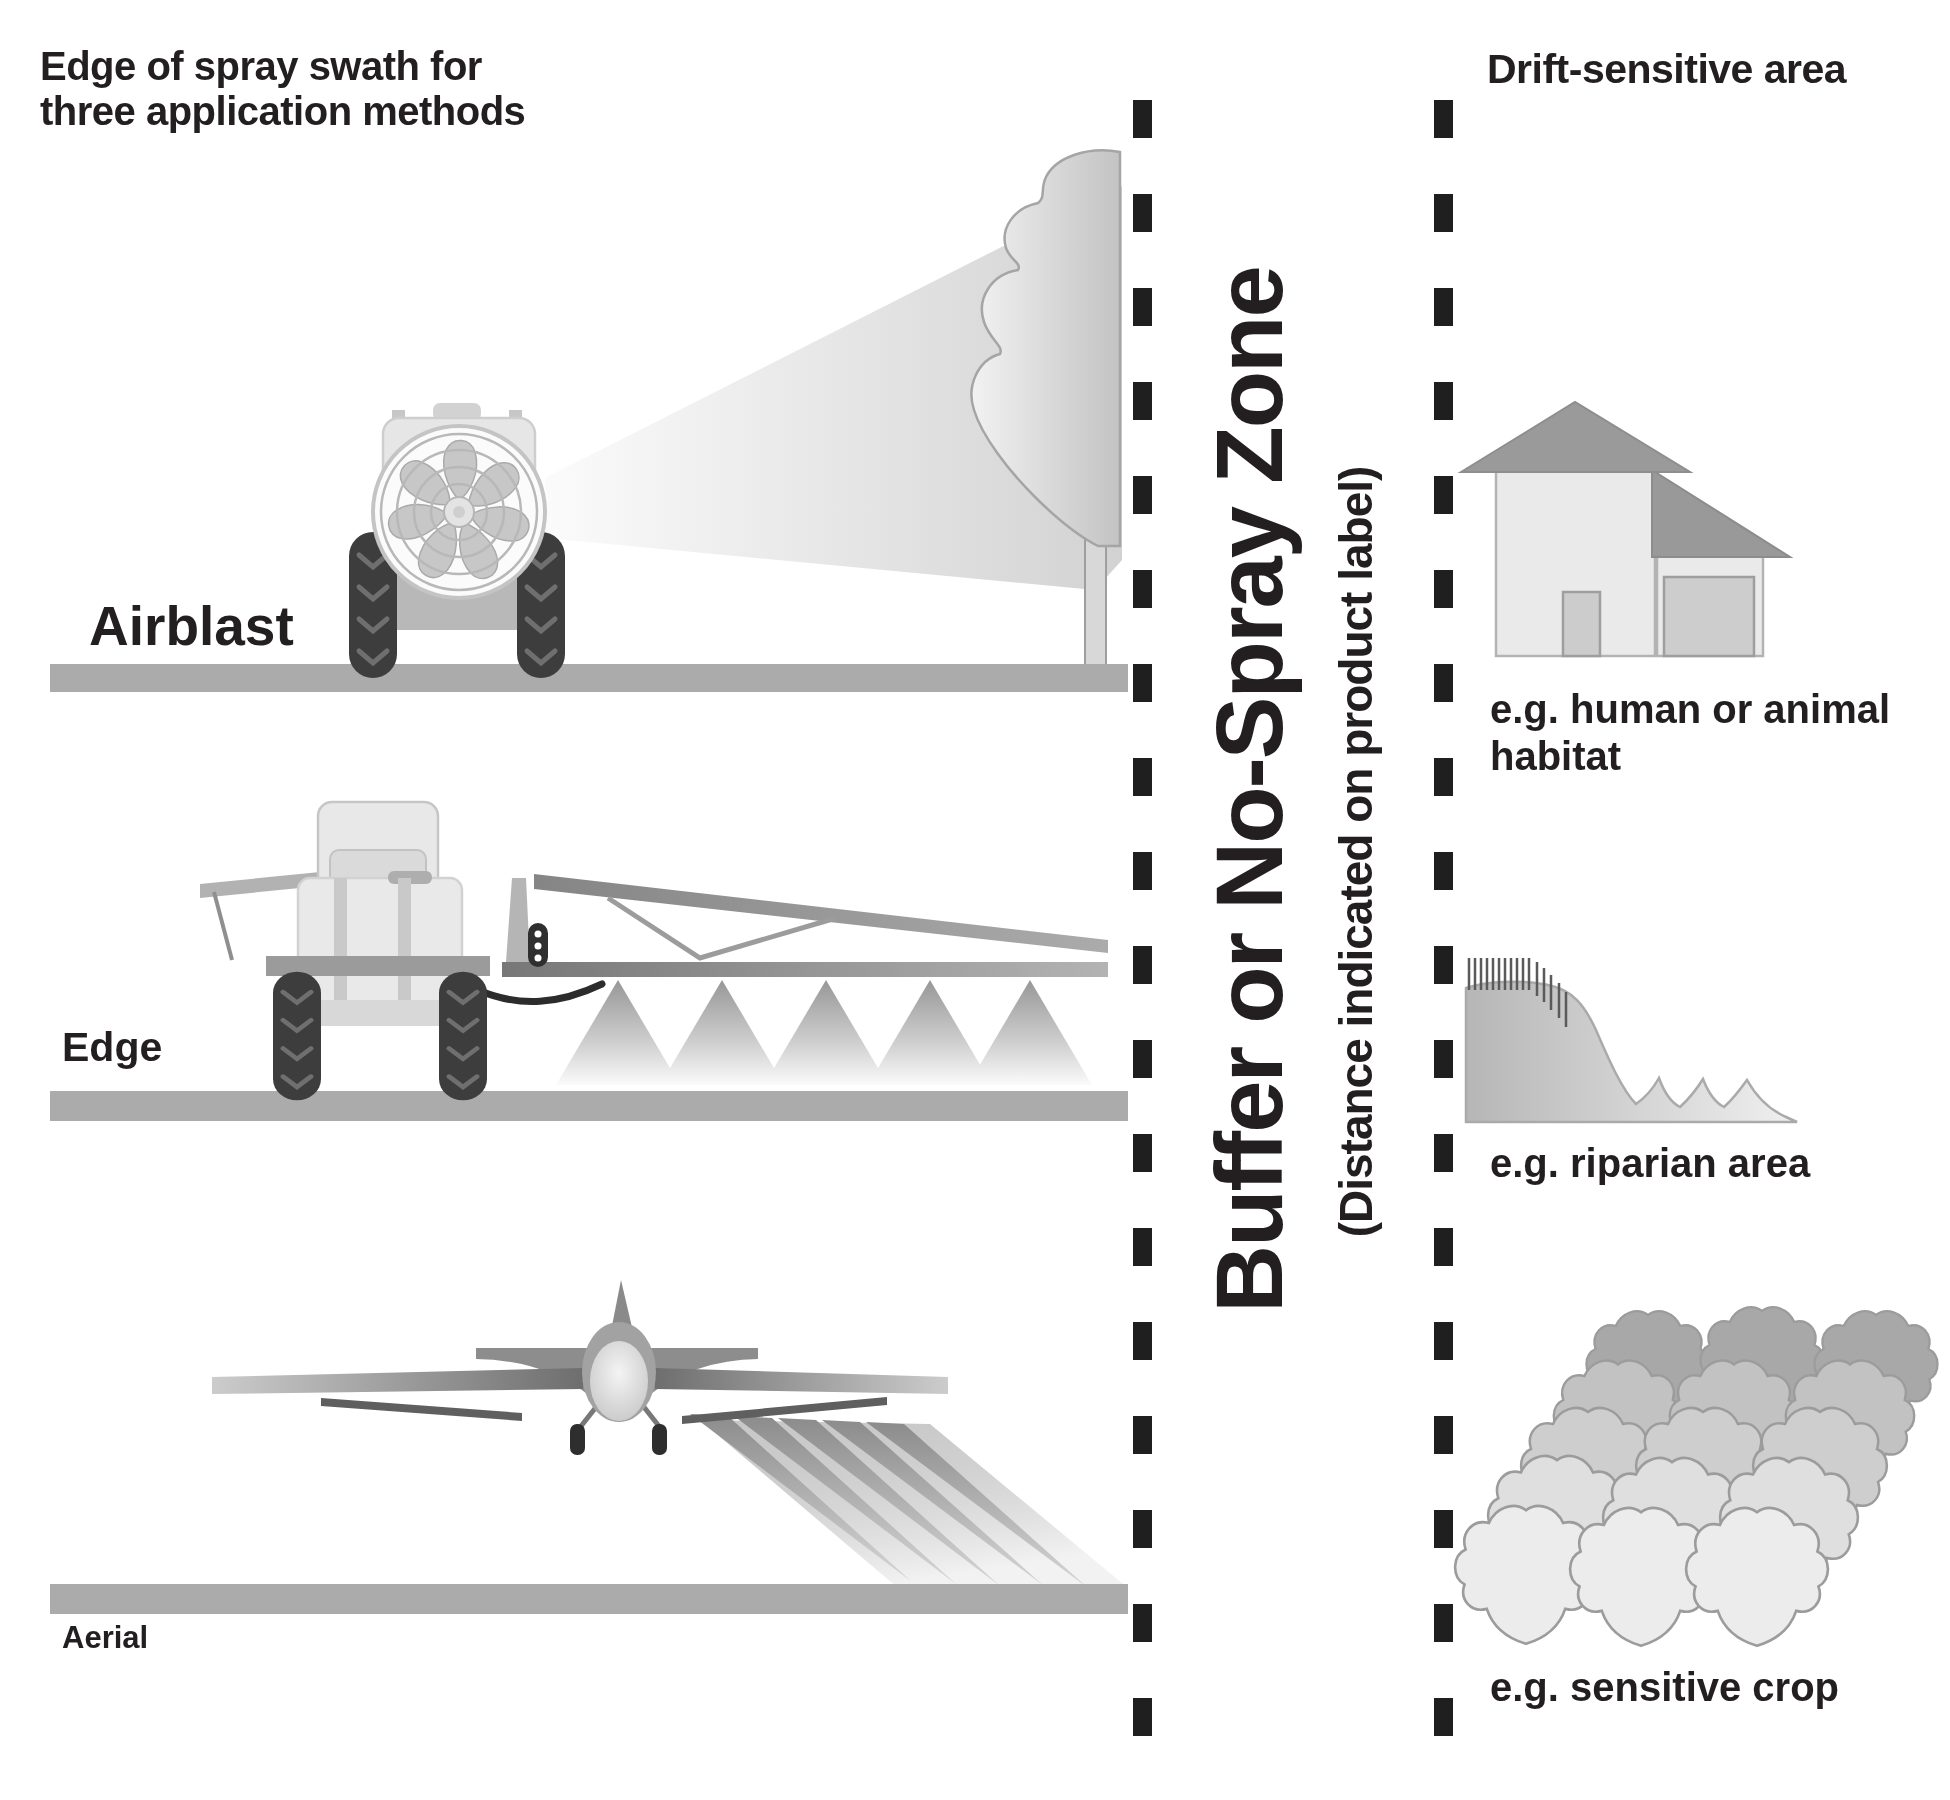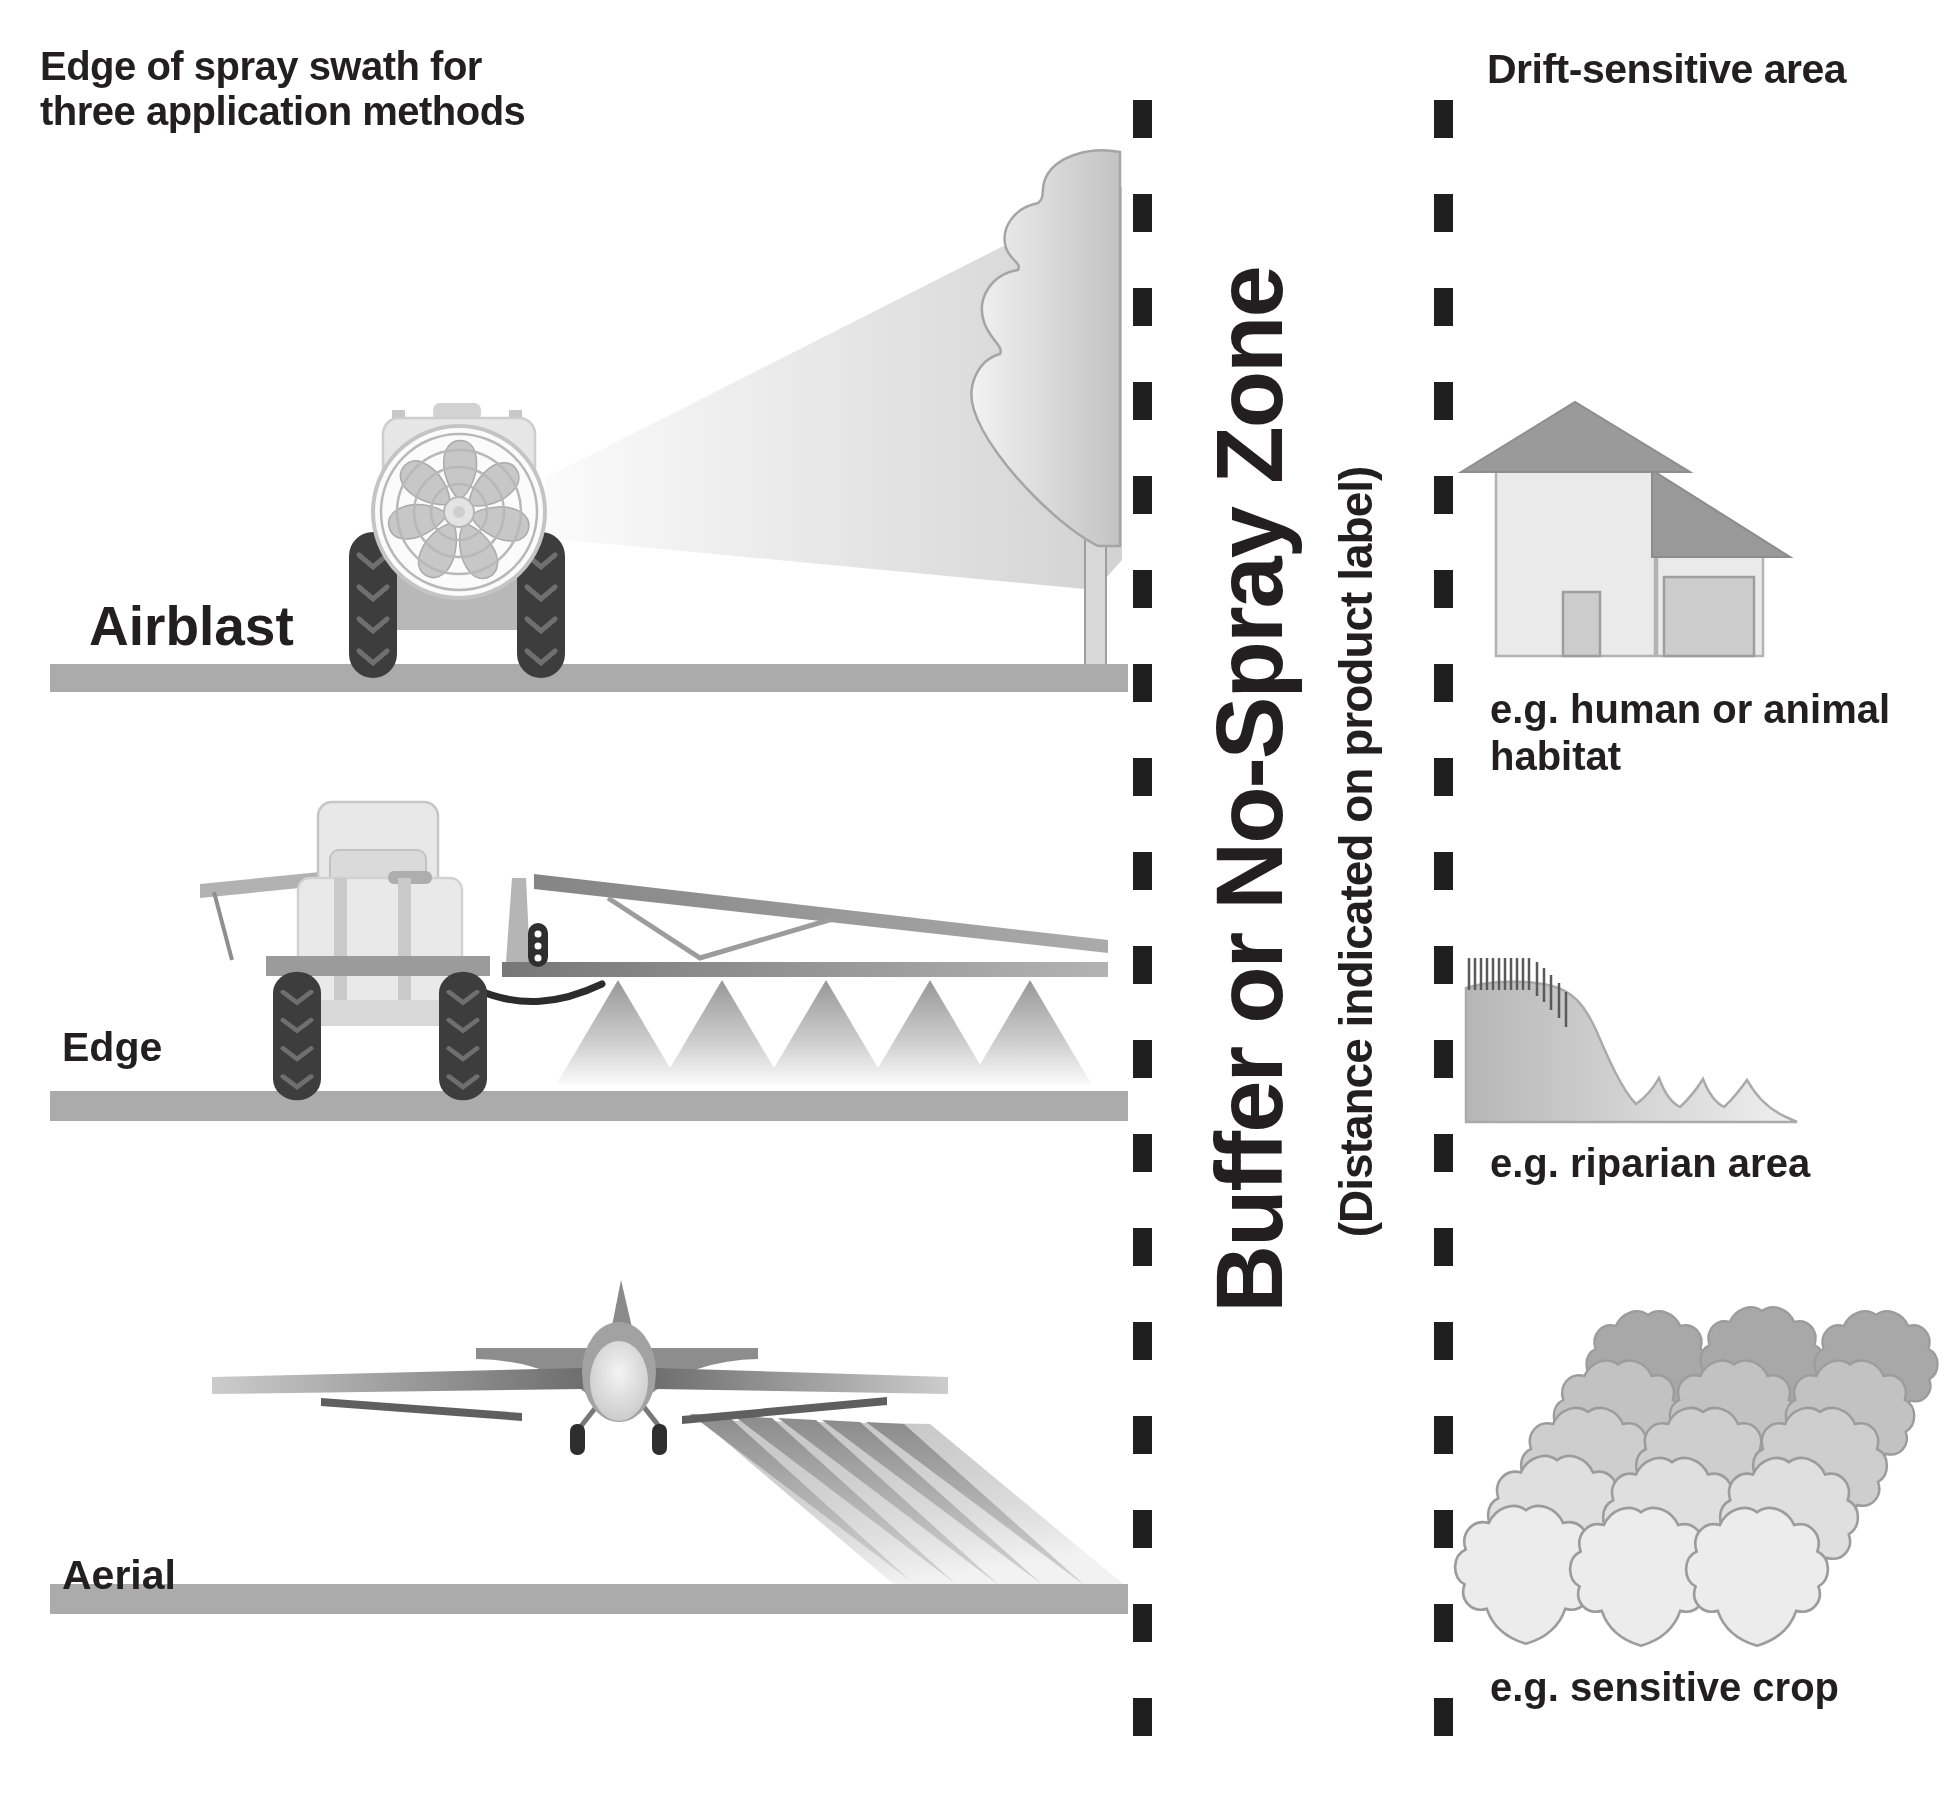--- a/index.html
+++ b/index.html
@@ -4,21 +4,21 @@
 <style>
   html,body{margin:0;padding:0;background:#fff;}
   .canvas{position:relative;width:1950px;height:1800px;background:#ffffff;overflow:hidden;
           font-family:"Liberation Sans","DejaVu Sans",sans-serif;color:#231f20;}
   .gfx{position:absolute;left:0;top:0;z-index:1;}
   .txt{position:absolute;z-index:2;font-weight:700;color:#231f20;}
   #left-title{left:40px;top:44px;width:580px;font-size:40px;line-height:1.13;letter-spacing:-0.5px;white-space:pre-line;}
   #right-title{left:1487px;top:46px;width:460px;font-size:41px;letter-spacing:-0.5px;}
   #label-airblast{left:62px;top:594px;font-size:55px;margin-left:27px;}
   #label-boom{left:62px;top:1024px;font-size:41px;}
-  #label-aerial{left:62px;top:1552px;font-size:41px;}
+  #label-aerial{left:62px;top:1620px;font-size:31px;}
   #caption-habitat{left:1490px;top:686px;width:470px;font-size:40px;line-height:1.18;}
   #caption-riparian{left:1490px;top:1140px;width:470px;font-size:40px;line-height:1.18;}
   #caption-crop{left:1490px;top:1664px;width:470px;font-size:40px;line-height:1.18;}
   #buffer-title{left:1250px;top:790px;font-size:94px;letter-spacing:-2px;white-space:nowrap;
                 transform:translate(-50%,-50%) rotate(-90deg);}
   #buffer-subtitle{left:1356px;top:852px;font-size:46px;letter-spacing:-1px;white-space:nowrap;
                 transform:translate(-50%,-50%) rotate(-90deg);}
 </style>
 </head>
 <body>

